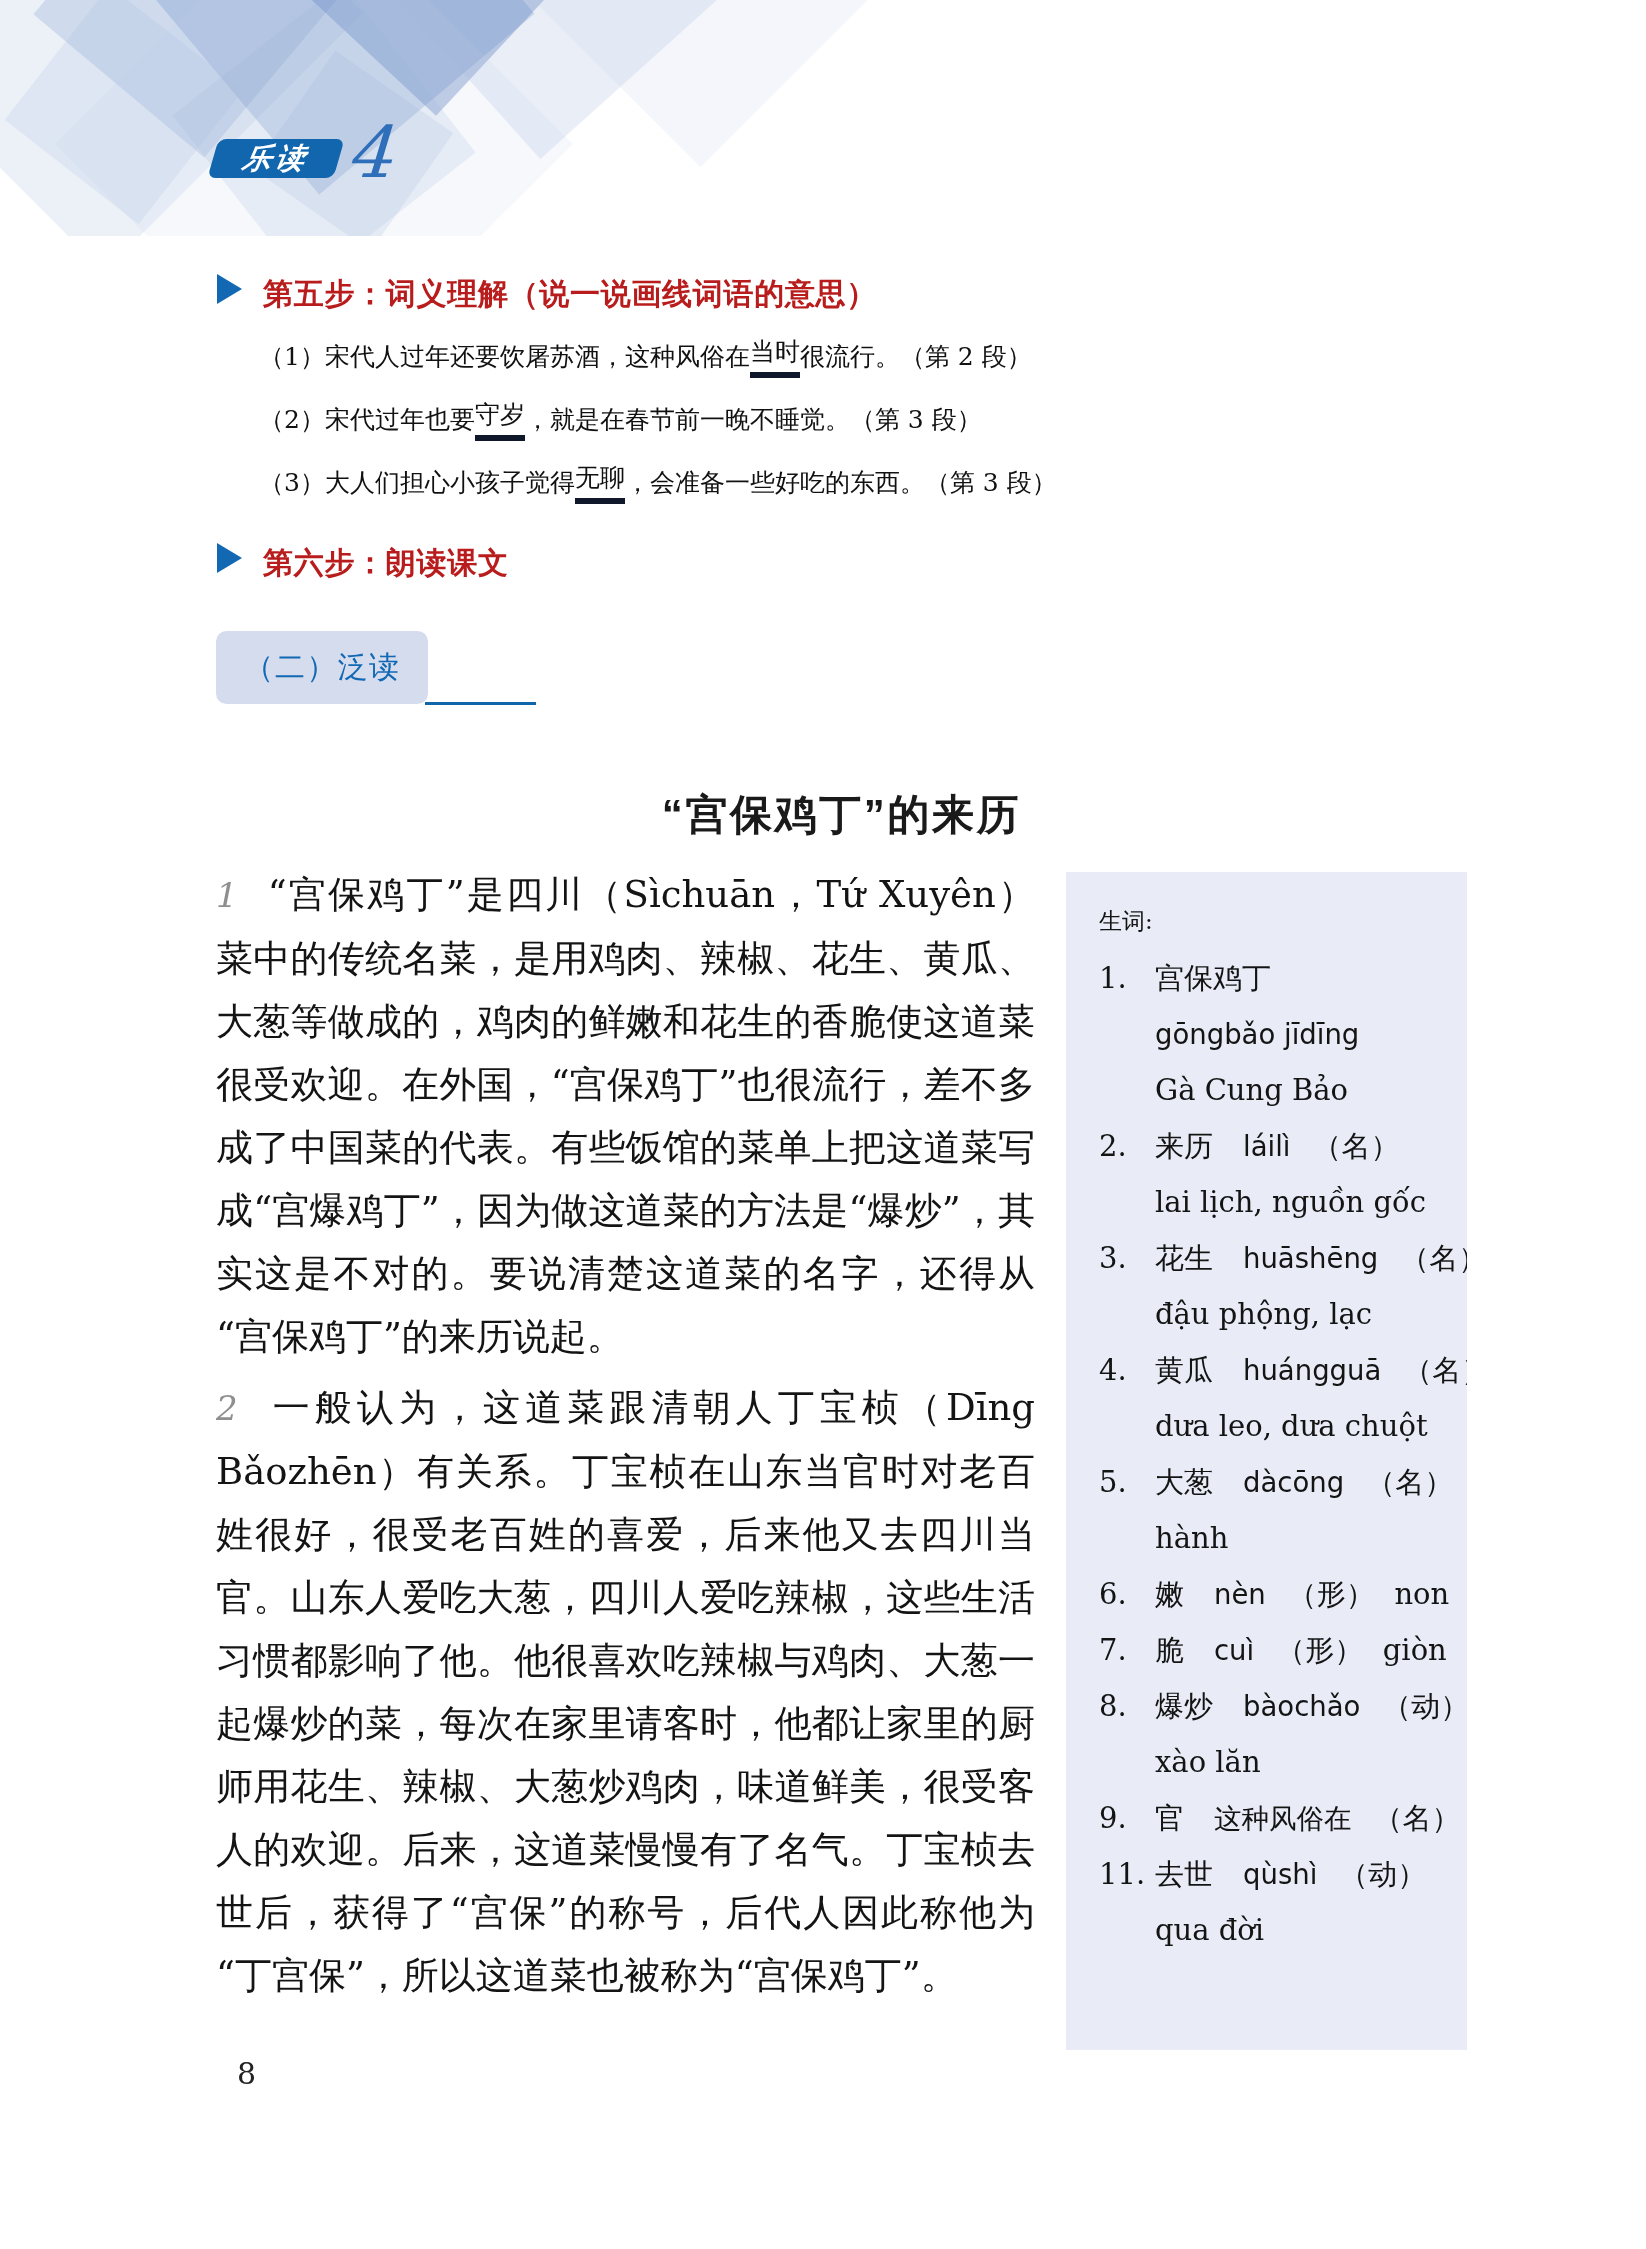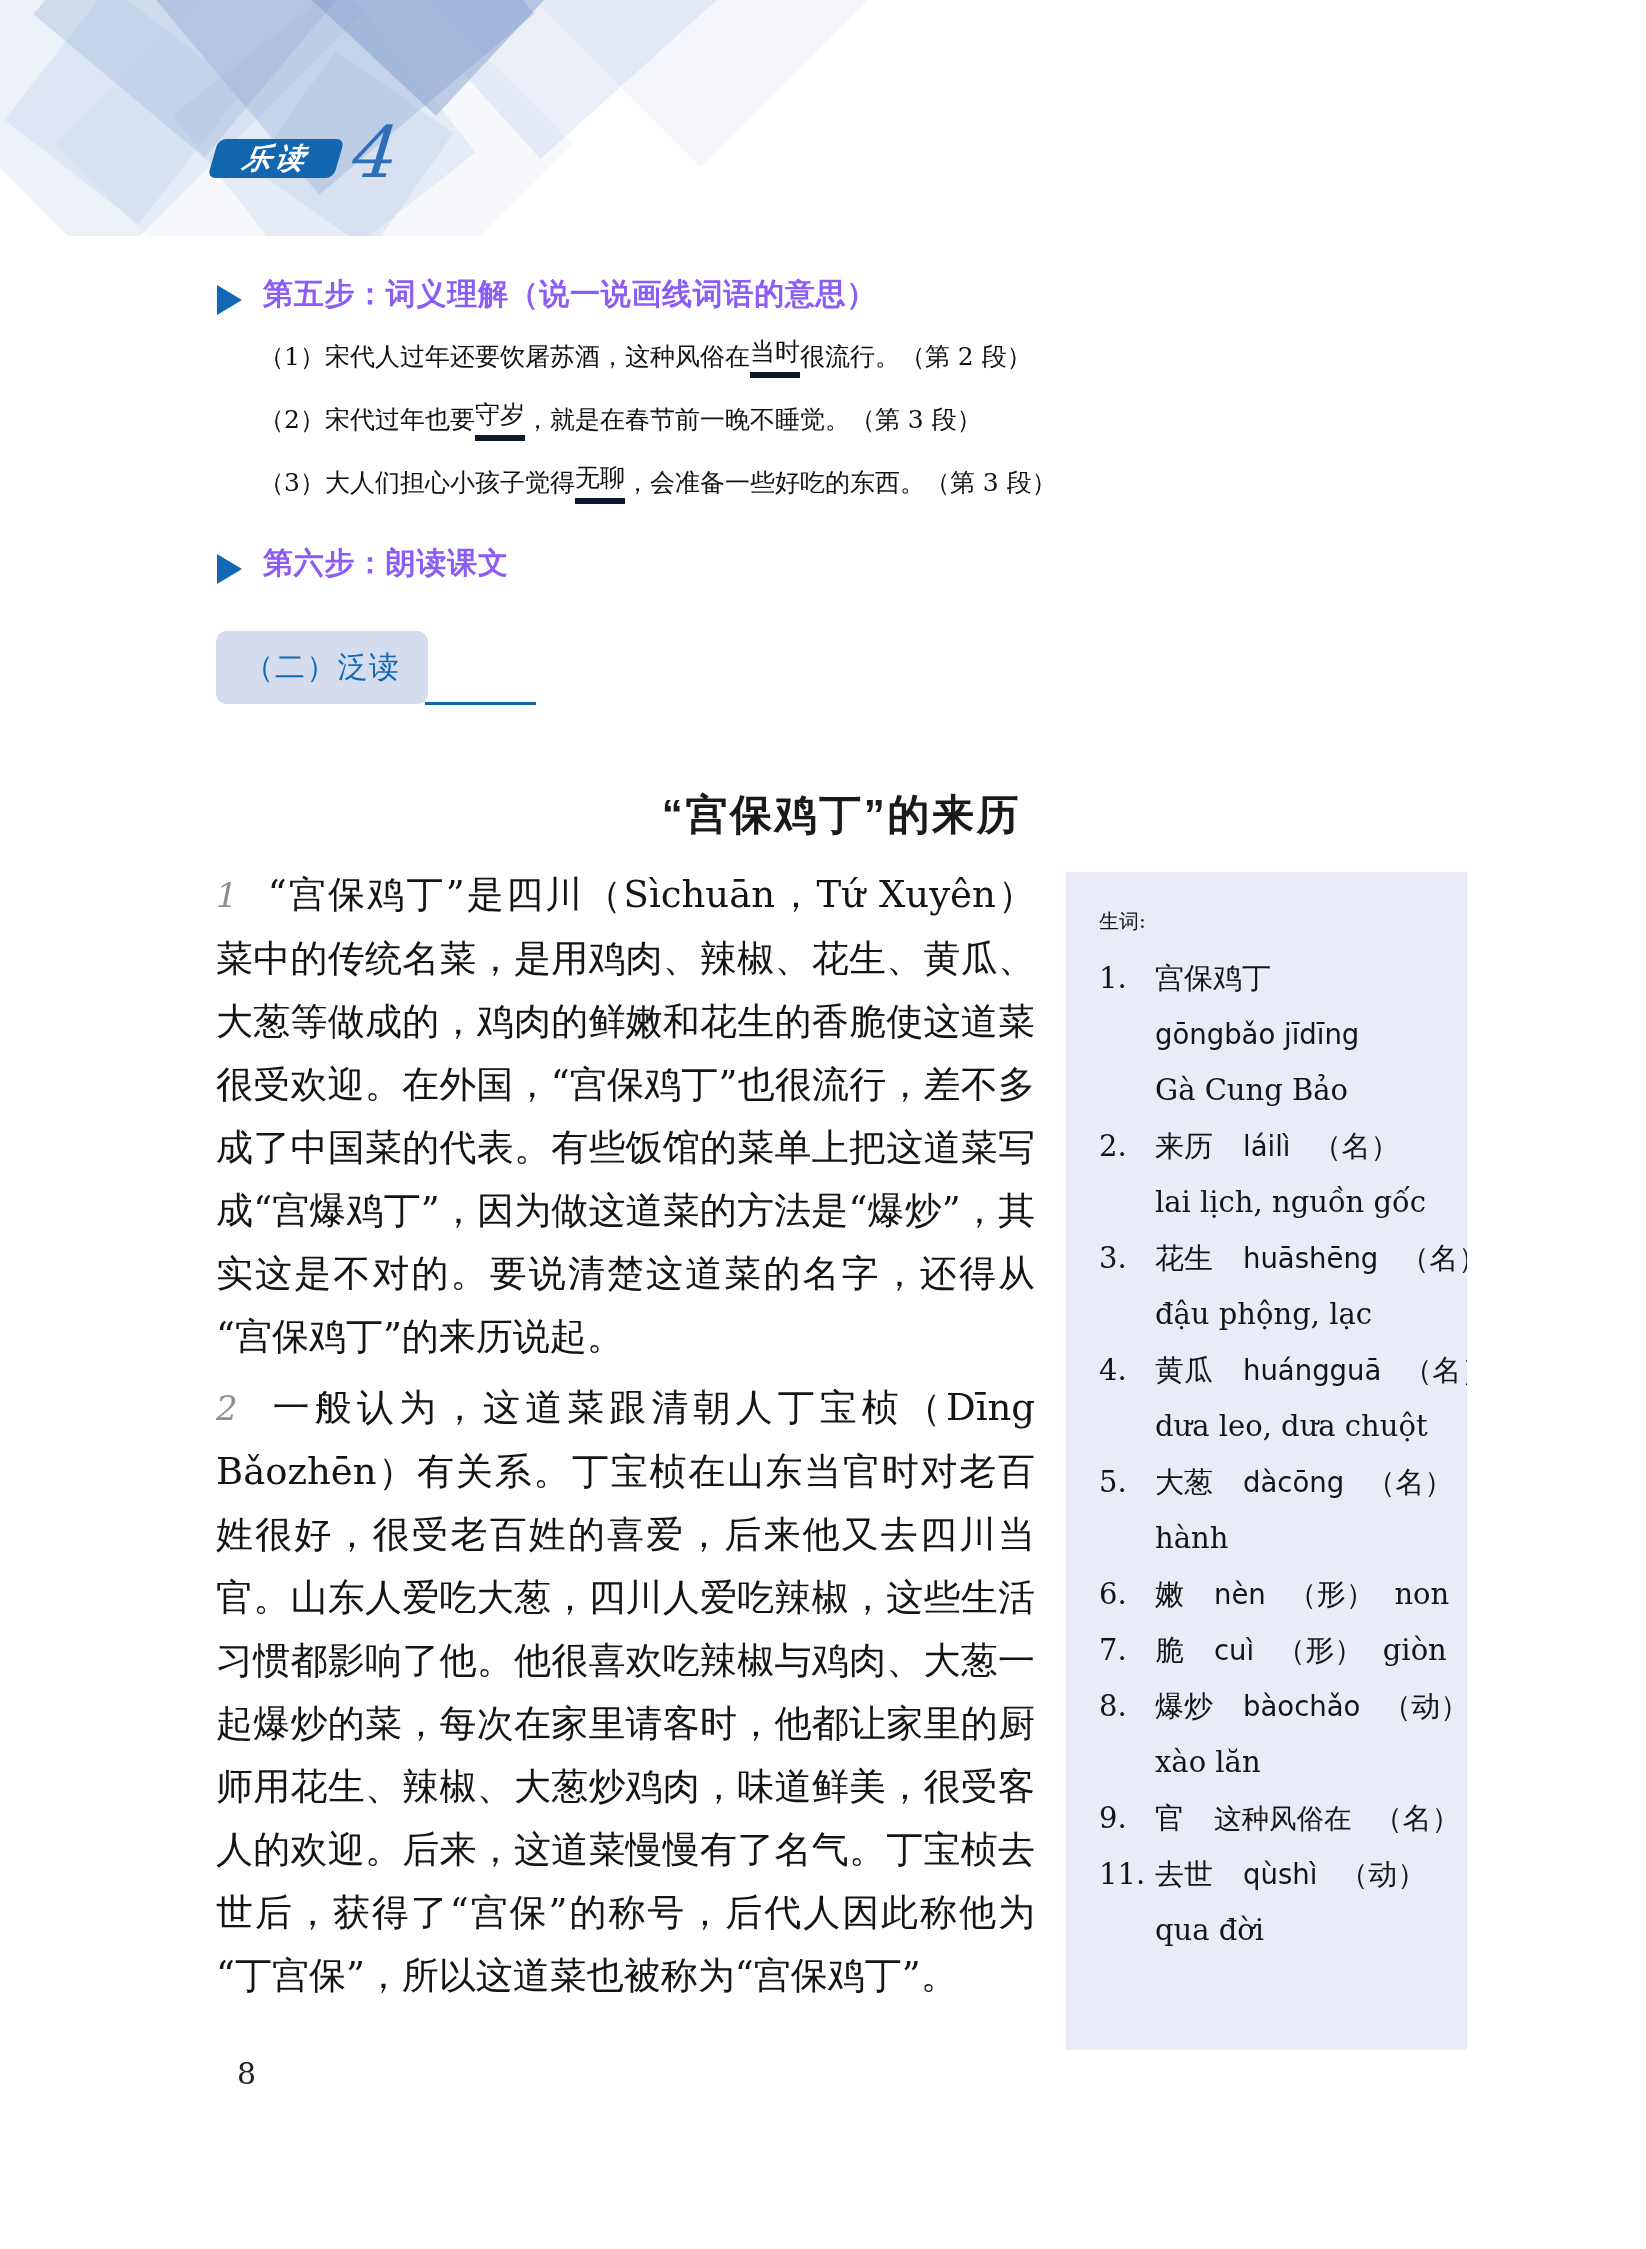--- a/index.html
+++ b/index.html
@@ -13,21 +13,21 @@
   
   .brand{position:absolute;left:213px;top:128px;display:flex;align-items:flex-end;}
   .brand-badge{width:126px;height:39px;background:#1166ad;transform:skewX(-16deg);
                border-radius:7.9px;display:flex;align-items:center;justify-content:center;}
   .brand-badge .txt{transform:skewX(6deg);color:#ffffff;font-size:29px;font-weight:bold;
                     font-style:italic;letter-spacing:3.9px;}
   .brand-num{margin-left:14.4px;font-size:71px;line-height:50px;color:#2f6fba;font-style:italic;
              transform:skewX(-6deg);}
 
   
-  .step-heading{position:absolute;display:flex;align-items:flex-end;color:#8b5cf6;font-weight:bold;
+  .step-heading{position:absolute;display:flex;align-items:flex-start;color:#b91c1c;font-weight:bold;
                 font-size:30px;font-family:Liberation Mono, monospace;letter-spacing:0.7px;}
   .step5-heading{left:217px;top:274px;}
   .step6-heading{left:217px;top:543px;}
   .tri{width:0;height:0;border-top:15px solid transparent;border-bottom:15px solid transparent;
        border-left:25px solid #1268b3;margin-right:21px;}
 
   
   .items{position:absolute;left:259px;top:325px;font-size:25px;color:#111;}
   .item{height:63px;display:flex;align-items:center;white-space:nowrap;}
   .item .ul{border-bottom:6px solid #0f172a;padding-bottom:3.3px;}
@@ -46,21 +46,21 @@
                  font-family:"Liberation Sans","DejaVu Sans",sans-serif;}
   .columns{position:absolute;left:216px;top:863px;width:1251px;display:flex;gap:31px;}
   .main-text{width:819px;font-size:37px;line-height:63px;text-align:justify;color:#141414;}
   .para{margin:0;}
   .para + .para{margin-top:7.9px;}
   .para-num{color:#8f8f8f;font-style:italic;margin-right:30px;font-size:34px;}
 
   
   .vocab{width:401px;min-height:1178px;background:#e9ecf6;margin-top:9.2px;
          padding:19.6px 5.2px 26px 33px;box-sizing:border-box;overflow:hidden;}
-  .v-heading{font-size:20px;line-height:58px;}
+  .v-heading{font-size:23px;line-height:58px;}
   .v-line{position:relative;line-height:56px;font-size:29px;padding-left:56px;white-space:nowrap;}
   .v-num{position:absolute;left:0;top:0;}
   .v-word{margin-right:30px;}
   .v-pinyin{font-family:"DejaVu Sans","Liberation Sans",sans-serif;font-size:27.5px;margin-right:22px;}
   .v-pos{margin-right:19.6px;}
 
   
   .page-num{position:absolute;left:237px;top:2056px;font-size:30px;color:#222;}
 </style>
 </head>

